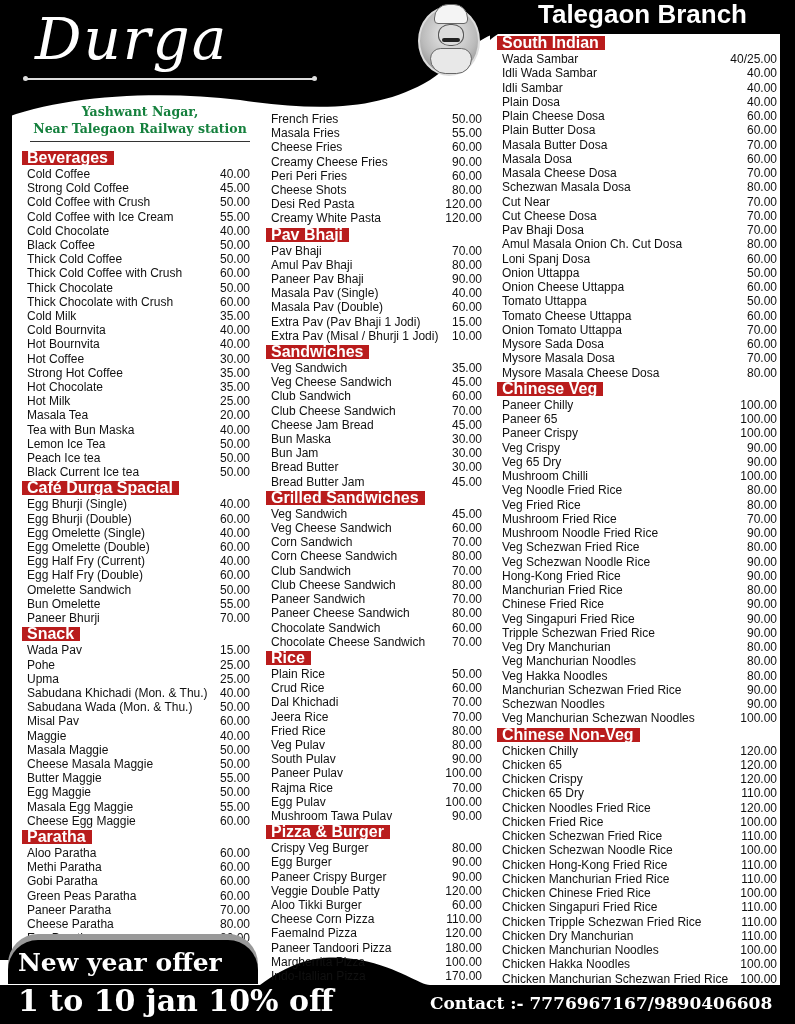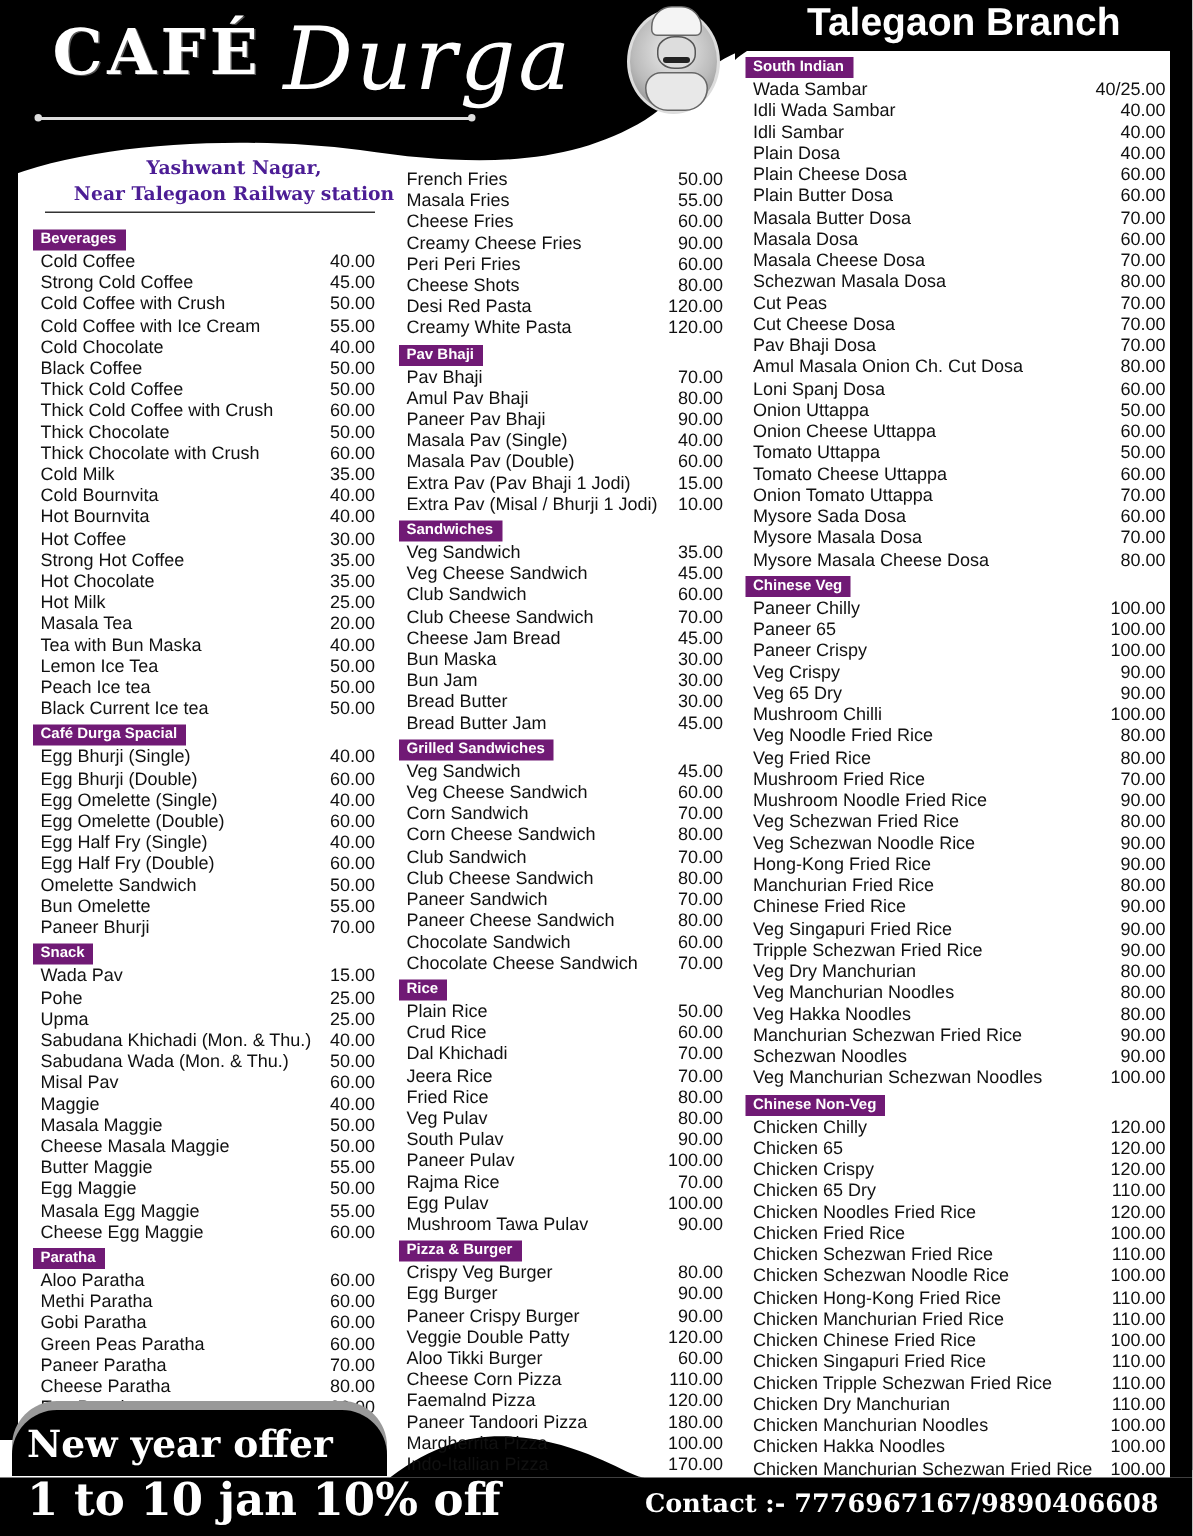--- a/index.html
+++ b/index.html
@@ -20,29 +20,29 @@
 
   .chef { position: absolute; left: 418px; top: 6px; width: 62px; height: 70px; border-radius: 50%;
     background: radial-gradient(circle at 50% 40%, #eee 0%, #bbb 55%, #777 100%); border: 2px solid #ddd; }
   .chef-hat { position: absolute; left: 14px; top: -4px; width: 34px; height: 20px; background: #f4f4f4; border-radius: 14px 14px 4px 4px; border: 1px solid #666; }
   .chef-face { position: absolute; left: 18px; top: 16px; width: 26px; height: 22px; background: #ddd; border-radius: 45%; border: 1px solid #555; }
   .chef-moustache { position: absolute; left: 22px; top: 30px; width: 18px; height: 4px; background: #222; border-radius: 4px; }
   .chef-body { position: absolute; left: 10px; top: 40px; width: 42px; height: 26px; background: #e8e8e8; border-radius: 14px 14px 20px 20px; border: 1px solid #666; }
 
   .branch { position: absolute; left: 490px; top: 0; width: 305px; height: 30px; color: #fff; font-weight: bold; font-size: 26px; text-align: center; line-height: 28px; }
 
-  .address { position: absolute; left: 38px; top: 103px; width: 236px; text-align: center; font-family: "DejaVu Serif", serif; font-weight: bold; font-size: 12.5px; line-height: 17px; color: #4c1d95; }
+  .address { position: absolute; left: 22px; top: 103px; width: 236px; text-align: center; font-family: "DejaVu Serif", serif; font-weight: bold; font-size: 12.5px; line-height: 17px; color: #15803d; }
   .addr-rule { position: absolute; left: 30px; top: 141px; width: 220px; height: 1px; background: #333; }
 
   .col { position: absolute; }
   .col1 { left: 22px; top: 149px; width: 228px; }
   .col2 { left: 266px; top: 112px; width: 216px; }
   .col3 { left: 497px; top: 34px; width: 280px; }
 
-  .section-head { display: inline-block; background: #701a75; color: #fff; font-weight: bold; font-size: 10px; line-height: 14px; padding: 0 6px 0 5px; margin-top: 0; }
+  .section-head { display: inline-block; background: #b91c1c; color: #fff; font-weight: bold; font-size: 16px; line-height: 14px; padding: 0 6px 0 5px; margin-top: 0; }
   .item { display: flex; justify-content: space-between; font-size: 12px; line-height: 14.2px; padding-left: 5px; white-space: nowrap; }
   .item .price { text-align: right; }
   .col3 .item { line-height: 14.25px; }
 
   .offer { position: absolute; left: 8px; top: 940px; width: 250px; height: 44px; background: #000; border-radius: 30px 30px 0 0; box-shadow: 0 -6px 0 #999; }
   .offer-line1 { position: absolute; left: 18px; top: 948px; color: #fff; font-family: "DejaVu Serif", serif; font-weight: bold; font-size: 25px; line-height: 30px; }
   .offer-line2 { position: absolute; left: 18px; top: 984px; color: #fff; font-family: "DejaVu Serif", serif; font-weight: bold; font-size: 30px; line-height: 34px; }
   .contact { position: absolute; left: 430px; top: 990px; color: #fff; font-family: "DejaVu Serif", serif; font-weight: bold; font-size: 17px; line-height: 26px; }
 </style>
 </head>
@@ -52,21 +52,20 @@
   <path d="M0,0 H795 V30 H505 C470,40 460,60 430,80 C380,110 320,112 240,100 C160,90 60,95 0,120 Z" fill="#000"></path>
   <path d="M490,30 H795 V985 H780 V34 H498 C495,36 492,38 490,40 Z" fill="#000"></path>
   <path d="M0,985 H795 V1024 H0 Z" fill="#000"></path>
   <path d="M260,985 C300,955 330,955 360,960 C400,968 420,985 430,985 Z" fill="#000"></path>
 </svg>
 
 <div class="left-bar"></div>
 <div class="right-bar"></div>
 
 <div class="logo">
-  <span class="logo-cafe">CAFÉ</span>
   <span class="logo-durga">Durga</span>
 </div>
 <div class="logo-rule"></div>
 
 <div class="chef">
   <div class="chef-body"></div>
   <div class="chef-face"></div>
   <div class="chef-hat"></div>
   <div class="chef-moustache"></div>
 </div>
@@ -180,21 +179,21 @@
     </div>
     <div class="item">
       <span class="name">Egg Omelette (Single)</span>
       <span class="price">40.00</span>
     </div>
     <div class="item">
       <span class="name">Egg Omelette (Double)</span>
       <span class="price">60.00</span>
     </div>
     <div class="item">
-      <span class="name">Egg Half Fry (Single)</span>
+      <span class="name">Egg Half Fry (Current)</span>
       <span class="price">40.00</span>
     </div>
     <div class="item">
       <span class="name">Egg Half Fry (Double)</span>
       <span class="price">60.00</span>
     </div>
     <div class="item">
       <span class="name">Omelette Sandwich</span>
       <span class="price">50.00</span>
     </div>
@@ -552,21 +551,21 @@
     </div>
     <div class="item">
       <span class="name">Masala Cheese Dosa</span>
       <span class="price">70.00</span>
     </div>
     <div class="item">
       <span class="name">Schezwan Masala Dosa</span>
       <span class="price">80.00</span>
     </div>
     <div class="item">
-      <span class="name">Cut Peas</span>
+      <span class="name">Cut Near</span>
       <span class="price">70.00</span>
     </div>
     <div class="item">
       <span class="name">Cut Cheese Dosa</span>
       <span class="price">70.00</span>
     </div>
     <div class="item">
       <span class="name">Pav Bhaji Dosa</span>
       <span class="price">70.00</span>
     </div>

